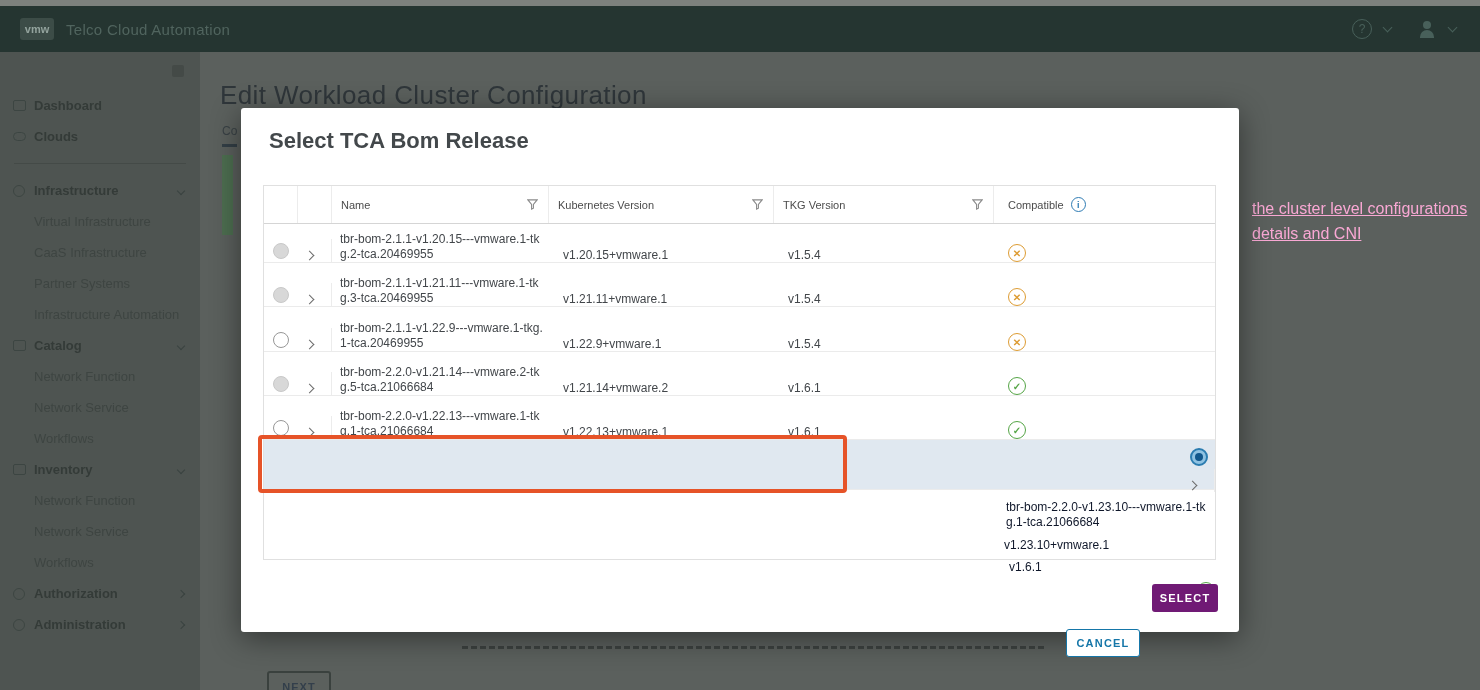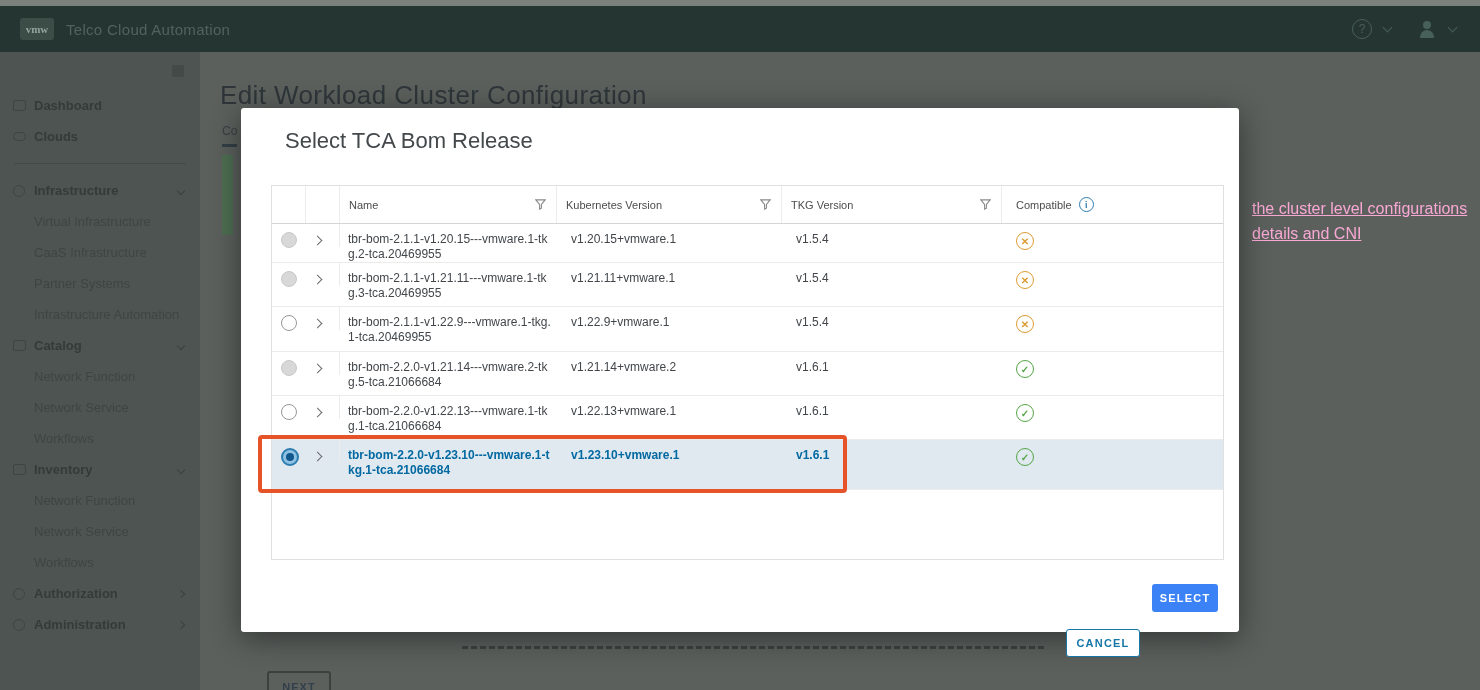--- a/index.html
+++ b/index.html
@@ -12,21 +12,21 @@
   }
   
   .topstrip { position:absolute; left:0; top:0; width:100%; height:6px; background:#7d817d; }
   .topbar {
     position:absolute; left:0; top:6px; width:100%; height:46px;
     background:#253531; display:flex; align-items:center; padding:0 20px;
   }
   .brand-box {
     width:34px; height:22px; background:#3c4c47; border-radius:3px;
     color:#93a39d; font-size:11px; font-weight:bold;
-    display:flex; align-items:center; justify-content:center; margin-right:12px;font-family:Liberation Serif, serif;
+    display:flex; align-items:center; justify-content:center; margin-right:12px;
   }
   .brand-title { color:#50645e; font-size:15px; letter-spacing:.3px; }
   .topbar-right { margin-left:auto; display:flex; align-items:center; gap:8px; color:#48605a; }
   .help-circle {
     width:20px; height:20px; border:1.5px solid #48605a; border-radius:50%;
     font-size:12px; display:flex; align-items:center; justify-content:center;
   }
   .tb-caret {
     width:7px; height:7px; border-right:1.5px solid #48605a; border-bottom:1.5px solid #48605a;
     transform:rotate(45deg); margin:-3px 18px 0 4px;
@@ -59,44 +59,44 @@
     position:absolute; left:267px; top:671px; width:64px; height:34px;
     border:2px solid #3a413e; border-radius:3px; color:#333f4b; font-size:11px; font-weight:bold;
     letter-spacing:1px; display:flex; justify-content:center; padding-top:8px;
   }
 
   
   .modal {
     position:absolute; left:241px; top:108px; width:998px; height:524px;
     background:#fff; border-radius:3px; box-shadow:0 6px 30px rgba(0,0,0,.45);
   }
-  .modal-title { position:absolute; left:28px; top:20px; font-size:22px; color:#43484b; font-weight:400;margin-left:16px; }
-
-  .grid { position:absolute; left:22px; top:77px; width:953px; height:375px; border:1px solid #e0e0e0; background:#fff;margin-left:8px; }
+  .modal-title { position:absolute; left:28px; top:20px; font-size:22px; color:#43484b; font-weight:700; }
+
+  .grid { position:absolute; left:22px; top:77px; width:953px; height:375px; border:1px solid #e0e0e0; background:#fff; }
   .grid-header { display:flex; height:38px; border-bottom:1px solid #d5d5d5; font-size:11px; color:#4c4c4c; }
   .gh { display:flex; align-items:center; border-right:1px solid #ececec; }
   .gh:last-child { border-right:none; }
   .c1 { width:34px; flex:none; }
   .c2 { width:34px; flex:none; }
   .c3 { width:217px; flex:none; }
   .c4 { width:225px; flex:none;gap:48px; }
   .c5 { width:220px; flex:none;gap:21px; }
   .c6 { flex:1; }
   .gh.c3, .gh.c4, .gh.c5 { justify-content:space-between; padding:0 10px 0 9px; }
   .gh.c6 { padding-left:14px; gap:7px; }
 
-  .grid-row { display:flex; align-items:flex-start; border-bottom:1px solid #ebebeb; font-size:12px; color:#42464a; }
+  .grid-row { display:flex; align-items:flex-end; border-bottom:1px solid #ebebeb; font-size:12px; color:#42464a; }
   .grid-row .cell { padding-top:8px; }
   .grid-row .c1 { padding-left:9px; }
   .grid-row .c2 { padding-left:8px; border-right:1px solid #ececec; }
   .grid-row .c3 { padding:8px 6px 0 8px; line-height:15px; word-break:break-all; }
   .grid-row .c4, .grid-row .c5, .grid-row .c6 { padding-left:14px; }
   .r1 { height:39px; } .r2 { height:44px; } .r3 { height:45px; }
   .r4 { height:44px; } .r5 { height:44px; } .r6 { height:50px; }
-  .grid-row.highlight { background:#e0e8f0; font-weight:bold; color:#0369a1; }
+  .grid-row.highlight { background:#e0e8f0; font-weight:normal; color:#0f172a;flex-direction:column; }
 
   .radio { width:16px; height:16px; border-radius:50%; display:inline-block; }
   .radio.disabled { background:#d8d8d8; border:1px solid #c9c9c9; }
   .radio.off { background:#fff; border:1px solid #979797; }
   .radio.on { width:18px; height:18px; border:2px solid #2b7cb0; background:#8fc2e2; position:relative; }
   .radio.on::after { content:""; position:absolute; left:3px; top:3px; width:8px; height:8px; border-radius:50%; background:#11578c; }
 
   .row-caret { width:7px; height:7px; border-top:1.5px solid #6b6b6b; border-right:1.5px solid #6b6b6b; transform:rotate(45deg); margin-top:5px; display:inline-block; }
 
   .funnel { flex:none; }
@@ -115,21 +115,21 @@
     position:absolute; left:17px; top:327px; width:589px; height:58px;
     border:4px solid #e65328; border-radius:4px; pointer-events:none; z-index:5;
   }
 
   .btn {
     position:absolute; top:476px; height:28px; border-radius:3px;
     font-size:11px; font-weight:bold; letter-spacing:1.2px;
     display:flex; align-items:center; justify-content:center; cursor:pointer;
   }
   .btn-cancel { left:825px; width:74px; border:1.5px solid #1576a8; background:#fff; color:#1576a8;margin-top:45px; }
-  .btn-select { left:911px; width:66px; border:none; background:#3b82f6; color:#fff; }
+  .btn-select { left:911px; width:66px; border:none; background:#701a75; color:#fff; }
 </style>
 </head>
 <body>
 
 <div class="topstrip"></div>
 
 <header class="topbar">
   <div class="brand-box">vmw</div>
   <div class="brand-title">Telco Cloud Automation</div>
   <div class="topbar-right">

